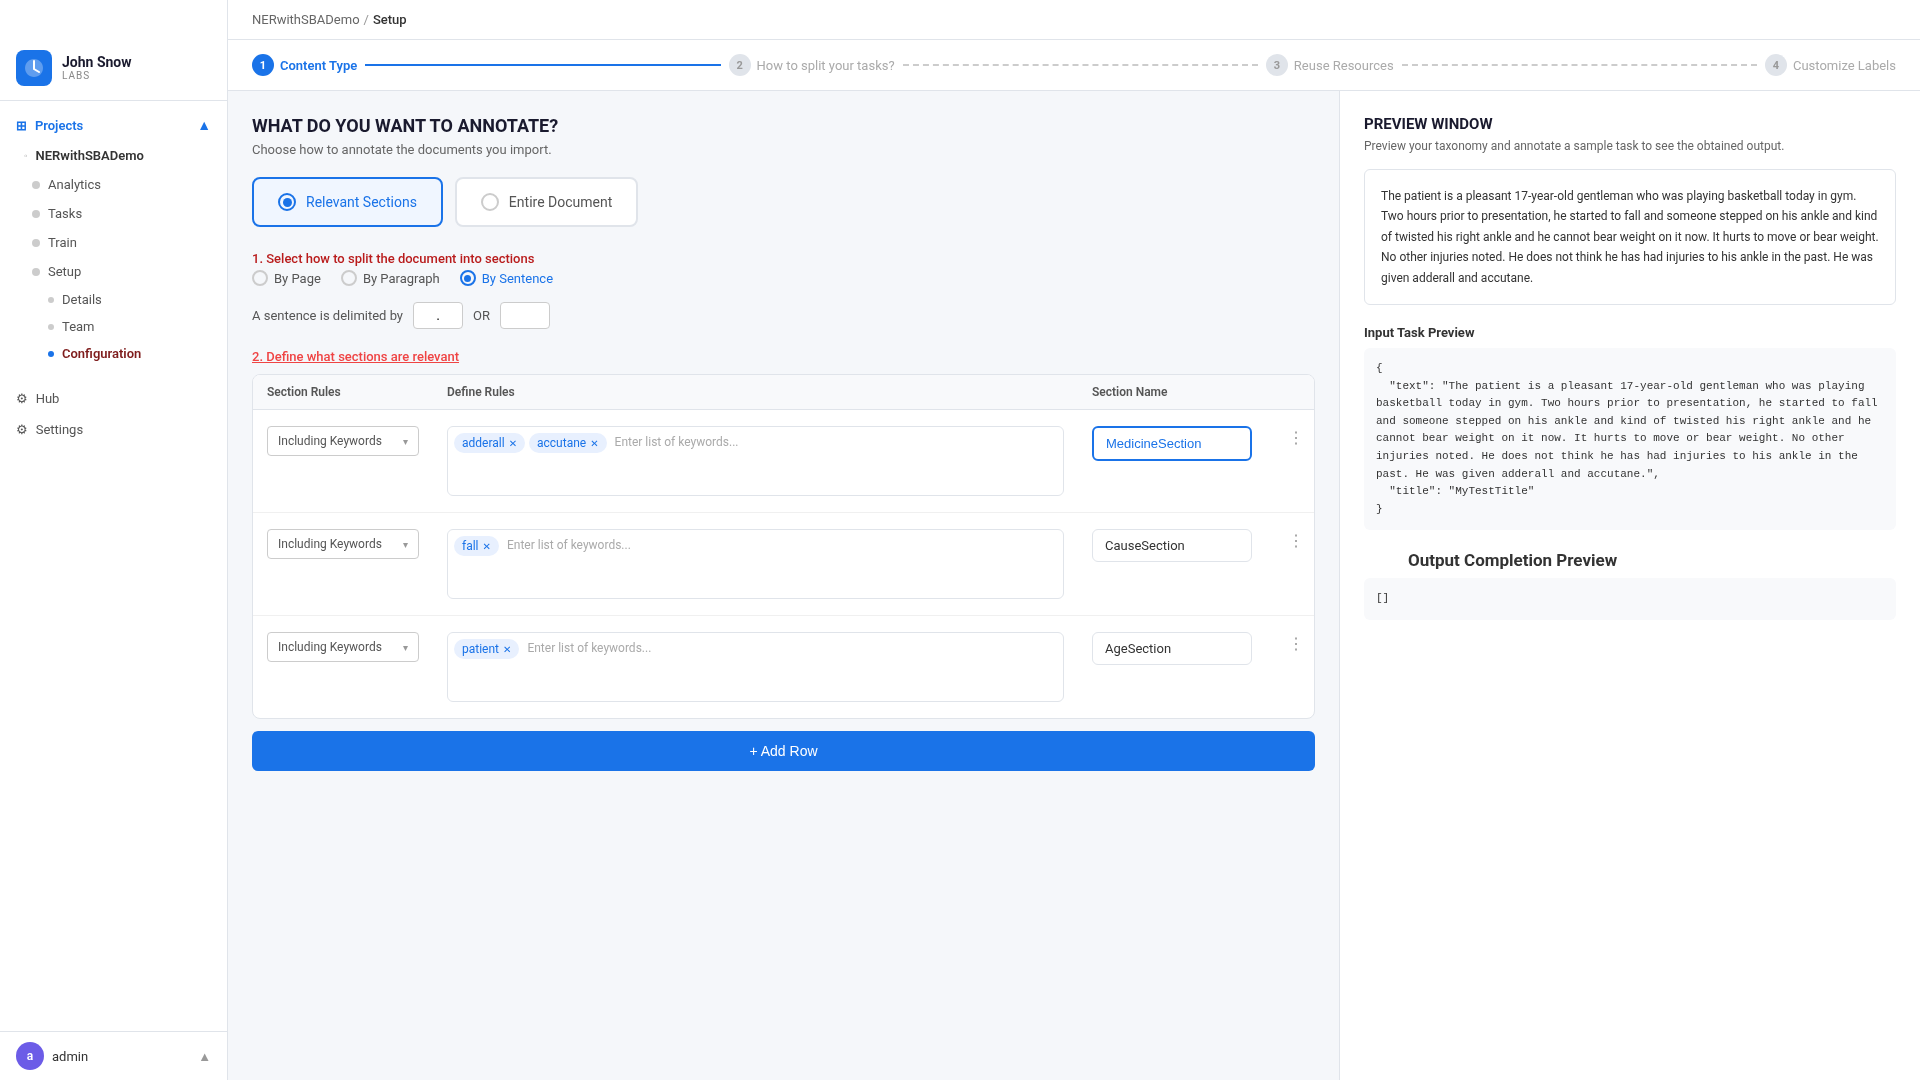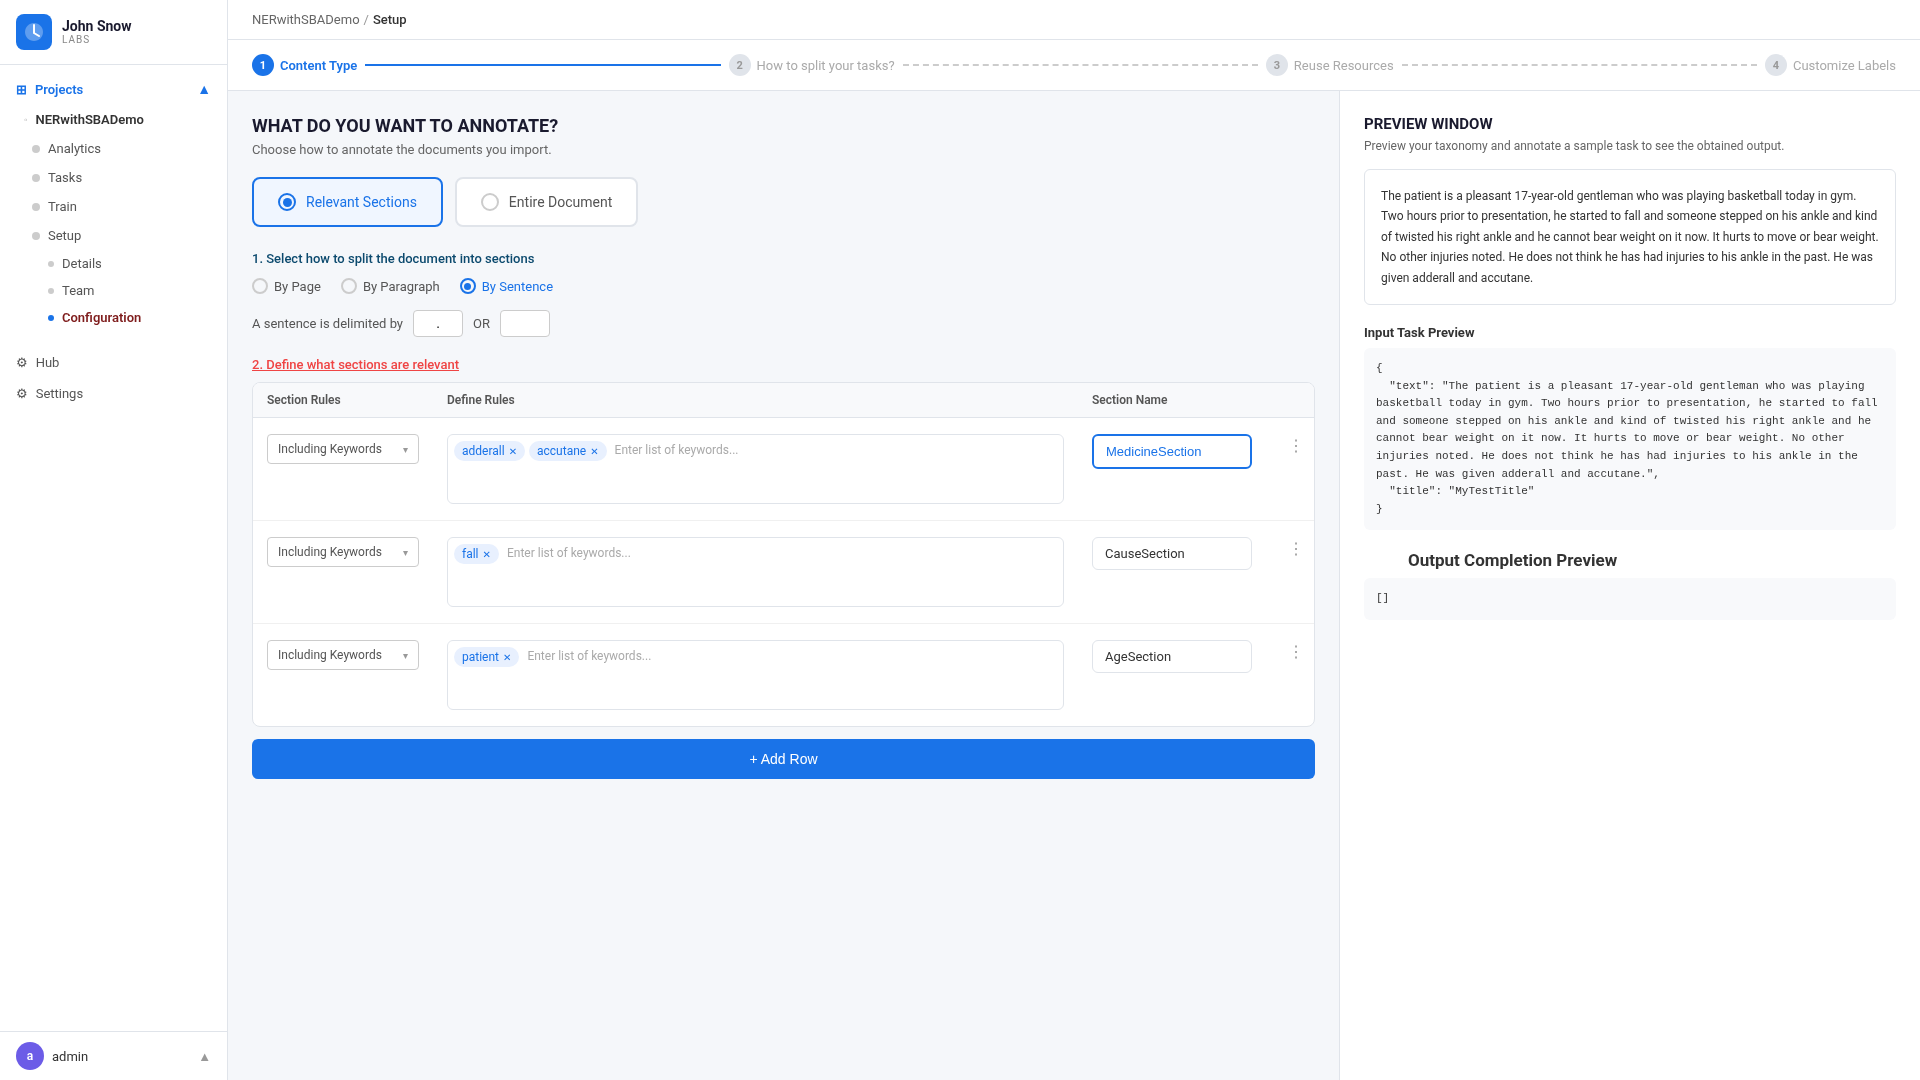--- a/index.html
+++ b/index.html
@@ -1,20 +1,20 @@
 <!DOCTYPE html>
 <html><head>
   <meta charset="utf-8">
   <style>
     * { box-sizing: border-box; margin: 0; padding: 0; }
     body { font-family: -apple-system, BlinkMacSystemFont, 'Segoe UI', Roboto, sans-serif; background: #f5f7fa; color: #333; font-size: 13px; display: flex; height: 1080px; overflow: hidden; }
 
     
     .sidebar { width: 228px; background: #fff; border-right: 1px solid #e0e4ea; display: flex; flex-direction: column; flex-shrink: 0; height: 100%; }
-    .sidebar-header { display: flex; align-items: center; padding: 14px 16px; border-bottom: 1px solid #e0e4ea; gap: 10px; }
+    .sidebar-header { display: flex; align-items: center; padding: 14px 16px; border-bottom: 1px solid #e0e4ea; gap: 10px; margin-top: 36px; }
     .logo-icon { width: 36px; height: 36px; background: #1a73e8; border-radius: 8px; display: flex; align-items: center; justify-content: center; color: #fff; font-size: 18px; font-weight: bold; flex-shrink: 0; }
     .logo-text { line-height: 1.2; }
     .logo-name { font-weight: 700; font-size: 14px; color: #1a1a2e; }
     .logo-sub { font-size: 10px; color: #888; letter-spacing: 1px; }
 
     .sidebar-nav { flex: 1; overflow-y: auto; padding: 8px 0; }
     .nav-projects { display: flex; align-items: center; justify-content: space-between; padding: 8px 16px; font-size: 13px; font-weight: 600; color: #1a73e8; cursor: pointer; }
     .nav-projects .left { display: flex; align-items: center; gap: 8px; }
 
     .sub-nav { padding-left: 0; }
@@ -60,21 +60,21 @@
     .section-sub { font-size: 13px; color: #666; margin-bottom: 20px; }
 
     
     .radio-options { display: flex; gap: 12px; margin-bottom: 24px; }
     .radio-card { border: 2px solid #e0e4ea; border-radius: 8px; padding: 14px 24px; display: flex; align-items: center; gap: 10px; cursor: pointer; font-size: 14px; color: #555; background: #fff; }
     .radio-card.selected { border-color: #1a73e8; color: #1a73e8; background: #f0f6ff; }
     .radio-circle { width: 18px; height: 18px; border-radius: 50%; border: 2px solid #ccc; display: flex; align-items: center; justify-content: center; flex-shrink: 0; }
     .radio-circle.checked { border-color: #1a73e8; }
     .radio-circle.checked::after { content: ''; width: 9px; height: 9px; border-radius: 50%; background: #1a73e8; }
 
-    .sub-section-title { font-size: 13px; color: #0c4a6e; font-weight: 500; margin-bottom: 12px; }
+    .sub-section-title { font-size: 13px; color: #b91c1c; font-weight: 500; margin-bottom: 4px; }
 
     
     .split-options { display: flex; align-items: center; gap: 20px; margin-bottom: 16px; }
     .split-option { display: flex; align-items: center; gap: 6px; cursor: pointer; font-size: 13px; color: #555; }
     .split-option.selected { color: #1a73e8; }
     .small-radio { width: 16px; height: 16px; border-radius: 50%; border: 2px solid #ccc; display: flex; align-items: center; justify-content: center; flex-shrink: 0; }
     .small-radio.checked { border-color: #1a73e8; }
     .small-radio.checked::after { content: ''; width: 7px; height: 7px; border-radius: 50%; background: #1a73e8; }
 
     .delimiter-row { display: flex; align-items: center; gap: 10px; font-size: 13px; color: #555; margin-bottom: 20px; }

